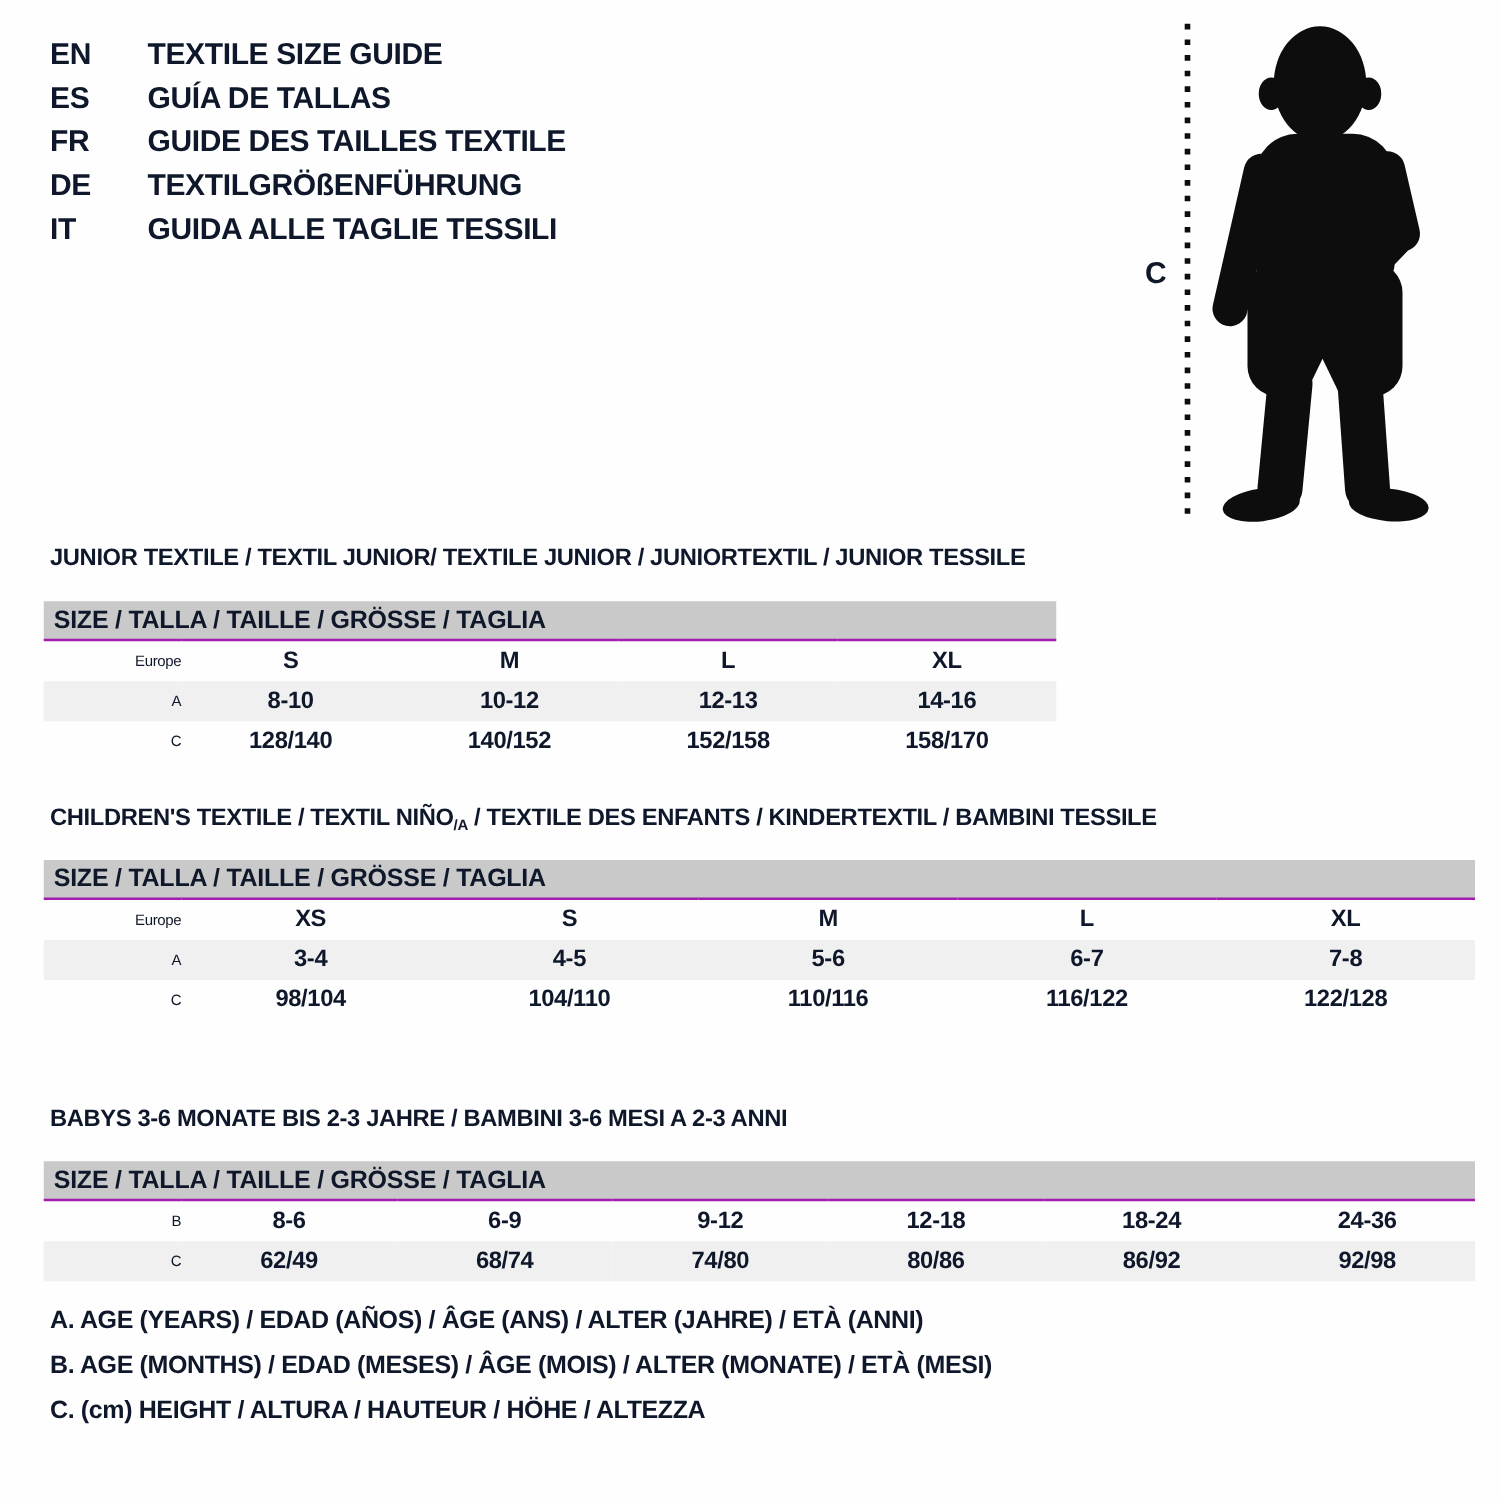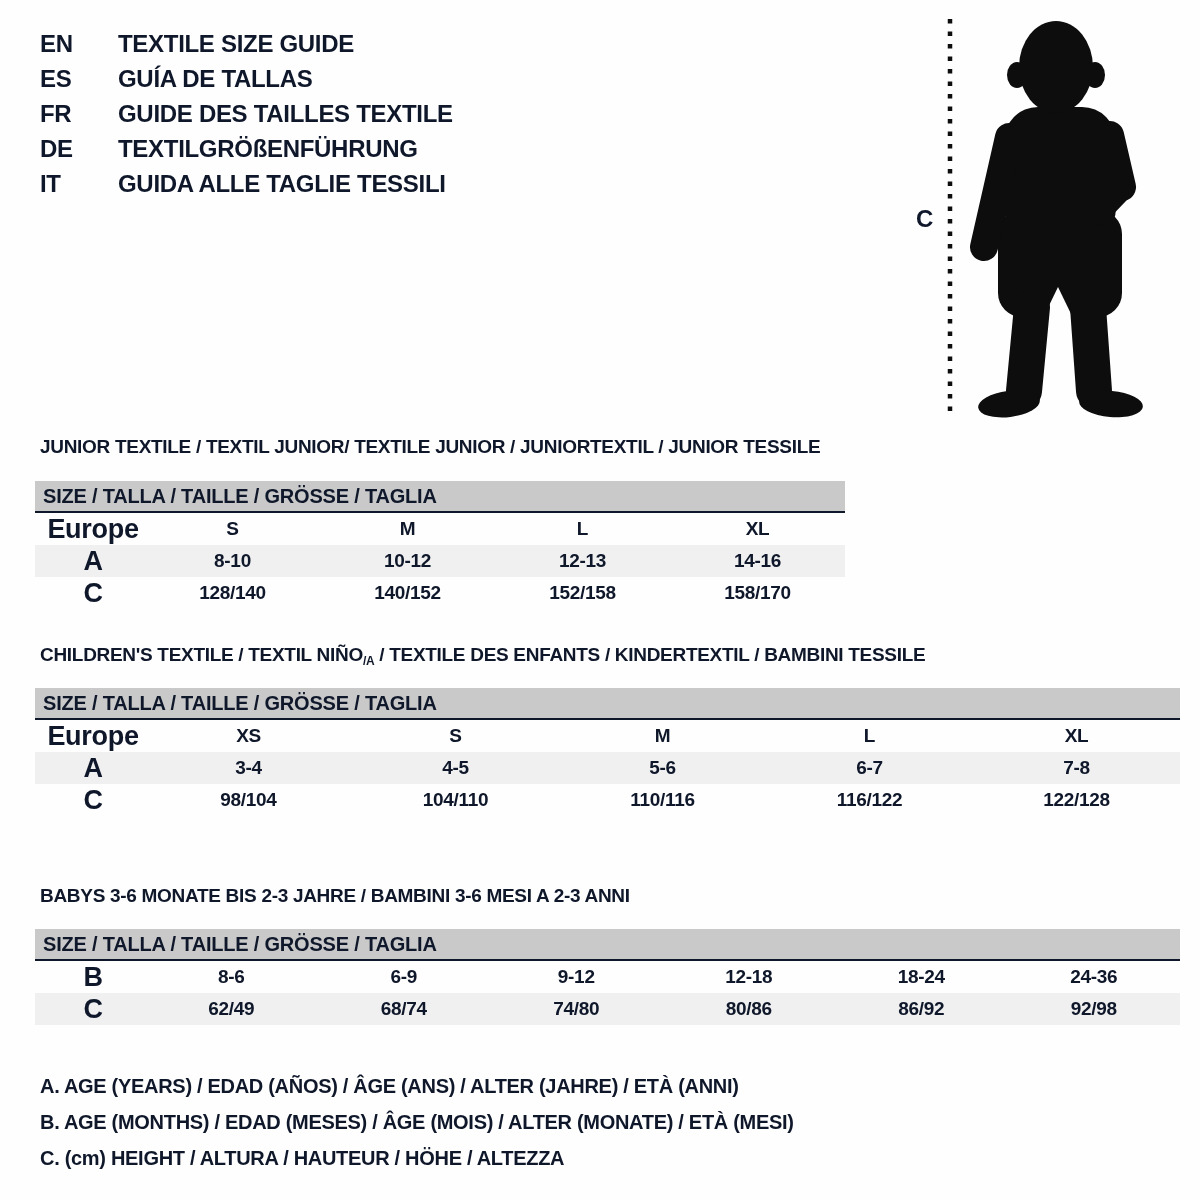--- a/index.html
+++ b/index.html
@@ -27,37 +27,37 @@
   .sec-title{
     position:absolute;left:40px;
     font-size:19px;font-weight:700;letter-spacing:-0.3px;white-space:nowrap;
   }
   .subscript{font-size:12px;position:relative;top:4px;font-weight:700;}
 
   
   .size-table{position:absolute;left:35px;border-collapse:collapse;table-layout:fixed;}
   .size-table td{padding:0;vertical-align:middle;}
   .size-table .lbl{
-    width:110px;text-align:center;padding-left:6px;
-    font-size:27px;font-weight:700;letter-spacing:-0.3px;
+    width:110px;text-align:right;padding-left:6px;
+    font-size:12px;font-weight:400;letter-spacing:-0.3px;
   }
   .size-table .val{text-align:center;font-size:19px;font-weight:700;letter-spacing:-0.3px;}
   .hdr-row td{
     background:#c9c9c9;height:30px;
     font-size:20px;font-weight:700;letter-spacing:-0.2px;
-    padding-left:8px;border-bottom:2px solid #0f172a;
+    padding-left:8px;border-bottom:2px solid #a21caf;
   }
   .data-row td{height:32px;}
   .stripe td{background:#f0f0f0;}
 
   .w810{width:810px;}
   .w1145{width:1145px;}
 
   
-  .legend{position:absolute;left:40px;top:1068px;}
+  .legend{position:absolute;left:40px;top:1038px;}
   .legend-line{height:36px;display:flex;align-items:center;font-size:20px;font-weight:700;letter-spacing:-0.3px;white-space:nowrap;}
 </style>
 </head>
 <body>
 
 <div id="canvas">
 
   <div class="title-block">
     <div class="lang-row">
       <span class="lang-code">EN</span>

